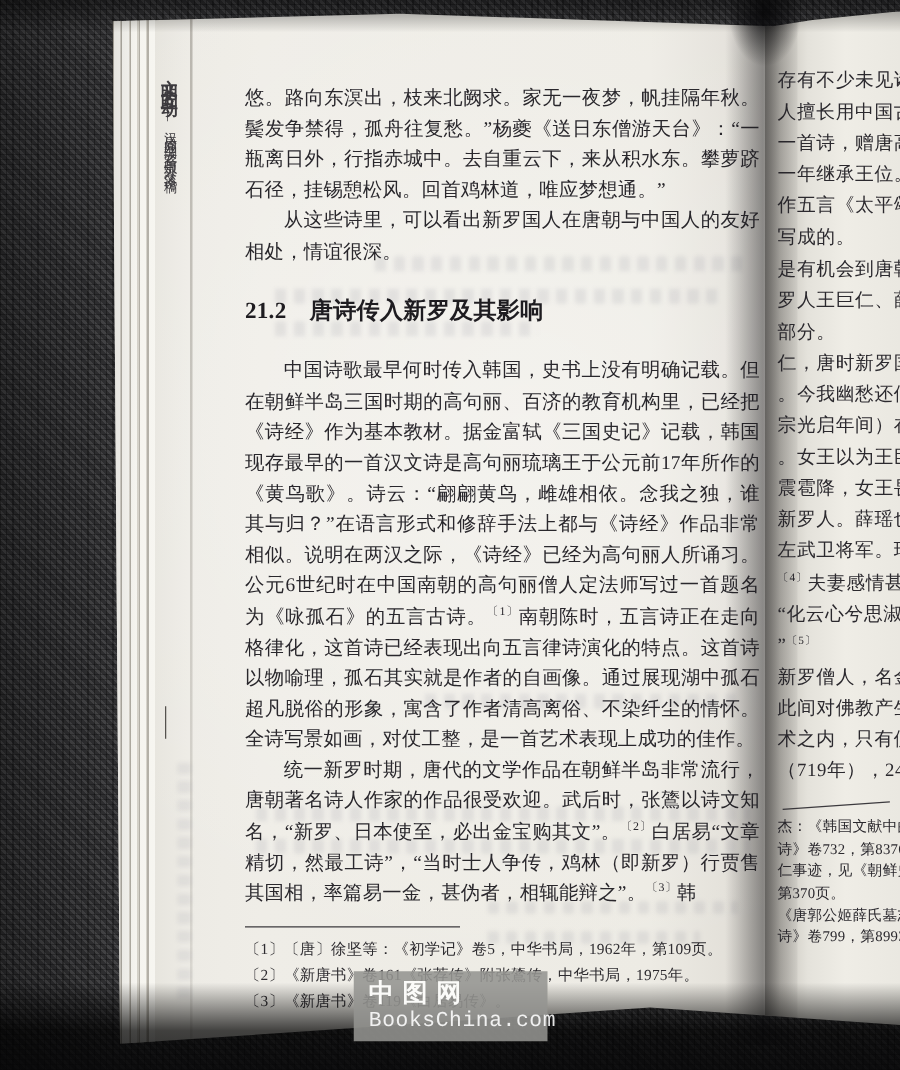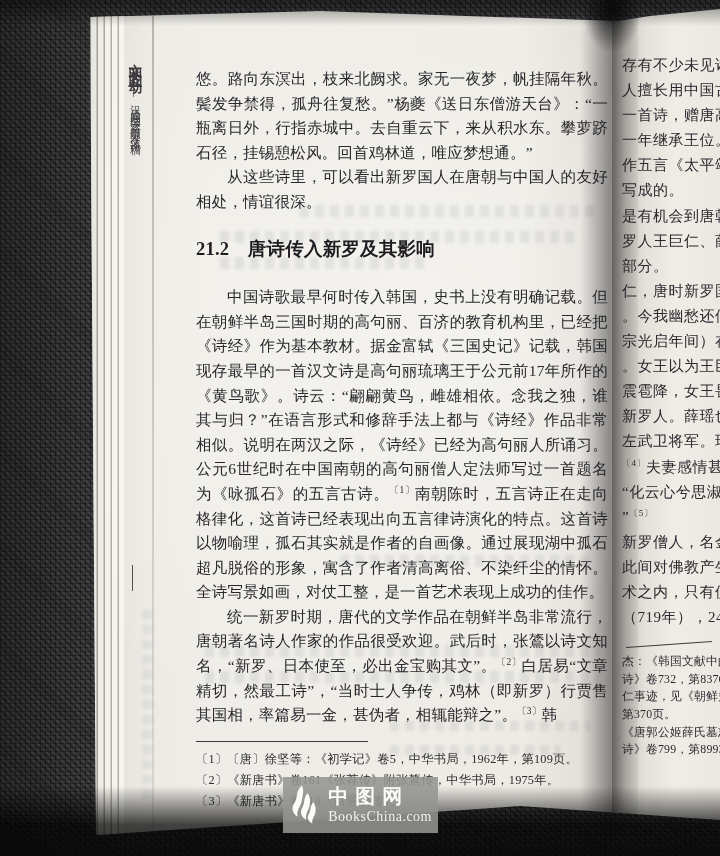--- a/index.html
+++ b/index.html
@@ -75,22 +75,22 @@
            transform:rotate(-4deg);}
   .rp-fn{font-size:11.8px;line-height:17.6px;white-space:nowrap;letter-spacing:.2px;}
   .right-page sup{font-size:9px;vertical-align:super;line-height:0;}
 
   .watermark{position:absolute;left:283px;top:777px;width:155px;height:56px;
         background:rgba(148,148,145,.88);display:flex;align-items:center;gap:6px;
         padding:15px 6px;box-sizing:border-box;}
   .wm-text{display:flex;flex-direction:column;line-height:1;}
   .wm-cn{color:#fbfbf9;font-size:20px;letter-spacing:7px;font-weight:bold;
          font-family:"Liberation Sans","DejaVu Sans",sans-serif;}
-  .wm-en{color:rgba(255,255,255,.88);font-size:14px;margin-top:4px;
-         font-family:Liberation Serif, serif;letter-spacing:.5px;}
+  .wm-en{color:rgba(255,255,255,.88);font-size:17px;margin-top:4px;
+         font-family:Liberation Mono, monospace;letter-spacing:.5px;}
 </style>
 </head>
 <body>
 
 <div class="scene">
 
   <div class="book">
 
     <div class="left-page">
       <div class="page-stack"></div>

